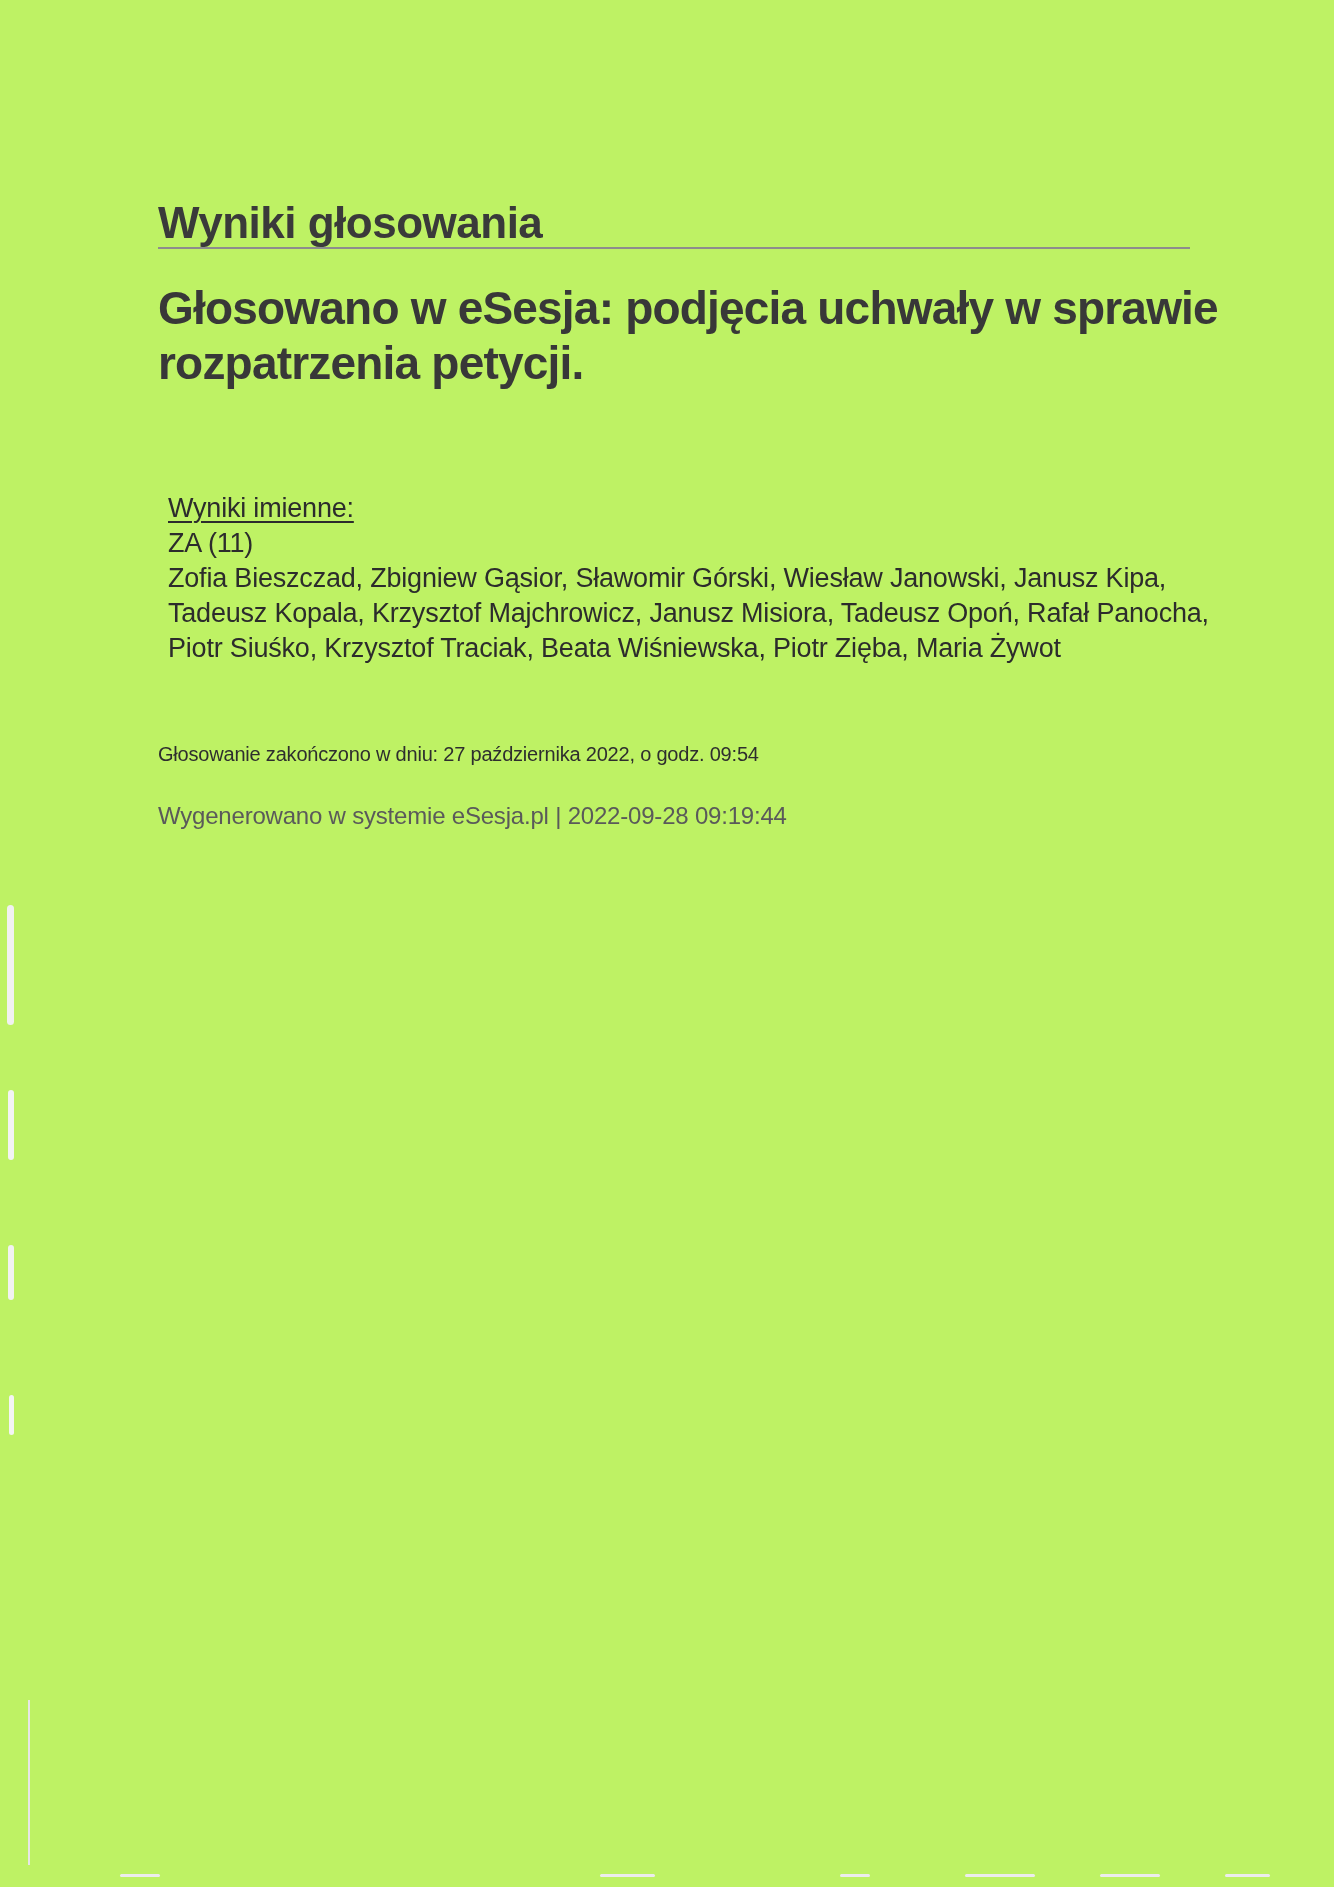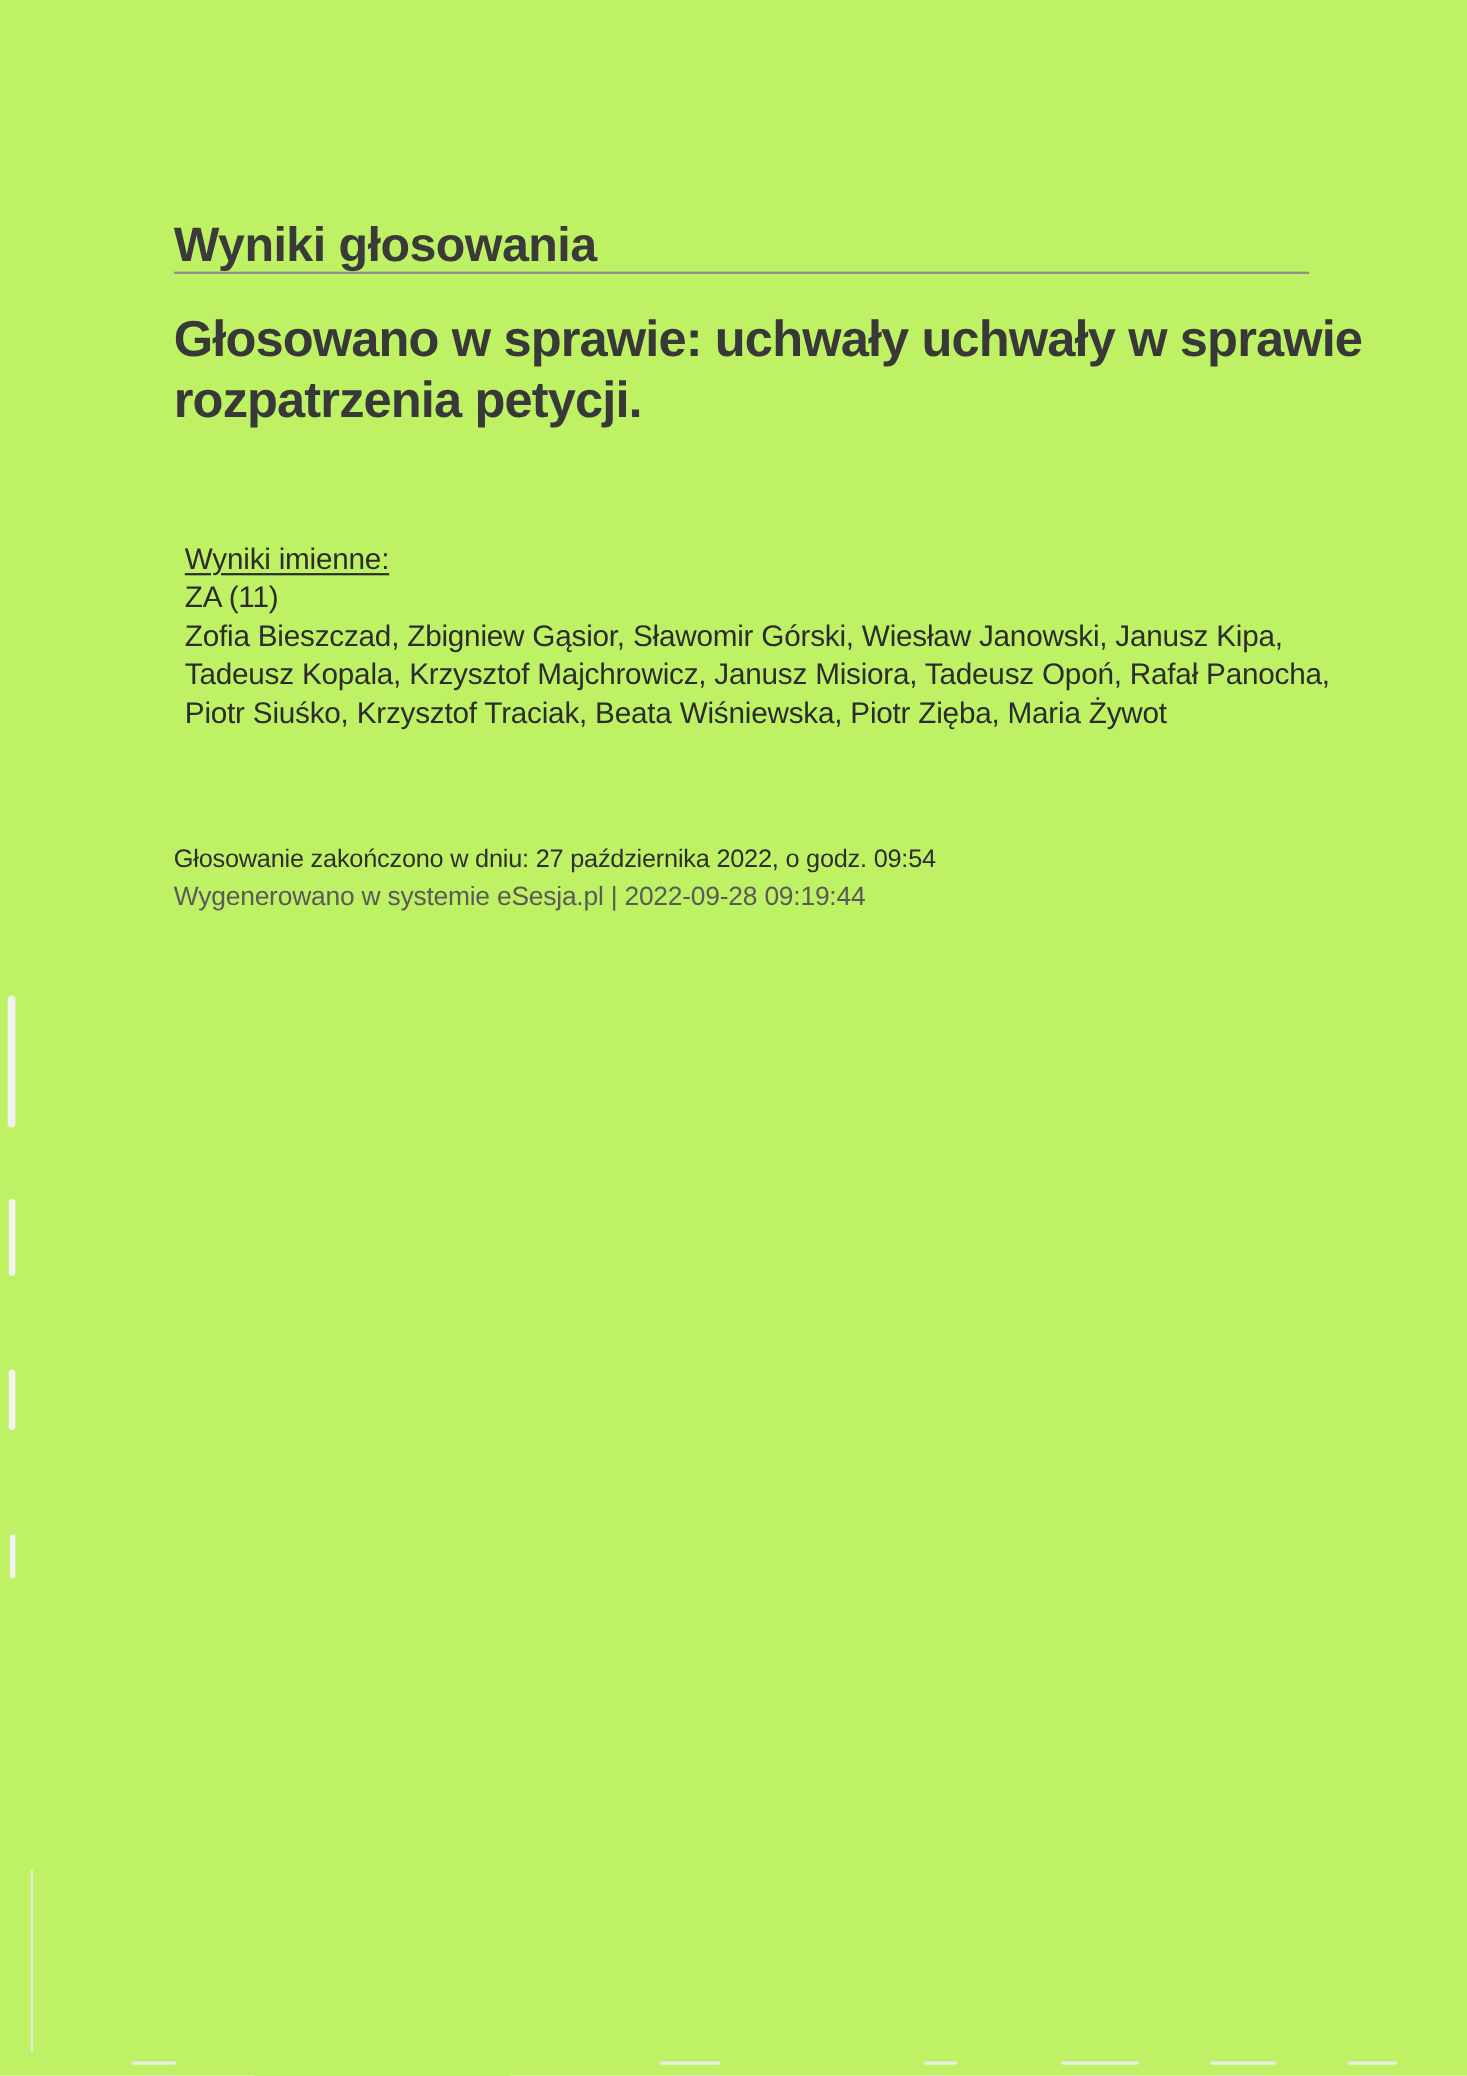--- a/index.html
+++ b/index.html
@@ -71,22 +71,22 @@
   }
   .named-results div { white-space: nowrap; }
   .underlined {
     text-decoration: underline;
     text-decoration-thickness: 2px;
     text-underline-offset: 4px;
   }
   .closed-line {
     position: absolute;
     left: 158px;
-    top: 763px;
-    font-size: 23px;
+    top: 737px;
+    font-size: 20px;
     line-height: 34px;
     letter-spacing: -0.2px;
     color: #2e2e2e;
     white-space: nowrap;
   }
   .footer-line {
     position: absolute;
     left: 158px;
     top: 801px;
     font-size: 24px;
@@ -114,21 +114,21 @@
 </head>
 <body>
 
 <div class="page">
 
   <h1 class="doc-title">Wyniki głosowania</h1>
 
   <div class="title-divider"></div>
 
   <div class="subject">
-    <div>Głosowano w sprawie: uchwały uchwały w sprawie</div>
+    <div>Głosowano w eSesja: podjęcia uchwały w sprawie</div>
     <div>rozpatrzenia petycji.</div>
   </div>
 
 
   <div class="named-results">
     <div class="underlined">Wyniki imienne:</div>
     <div>ZA (11)</div>
     <div>Zofia Bieszczad, Zbigniew Gąsior, Sławomir Górski, Wiesław Janowski, Janusz Kipa,</div>
     <div>Tadeusz Kopala, Krzysztof Majchrowicz, Janusz Misiora, Tadeusz Opoń, Rafał Panocha,</div>
     <div>Piotr Siuśko, Krzysztof Traciak, Beata Wiśniewska, Piotr Zięba, Maria Żywot</div>

